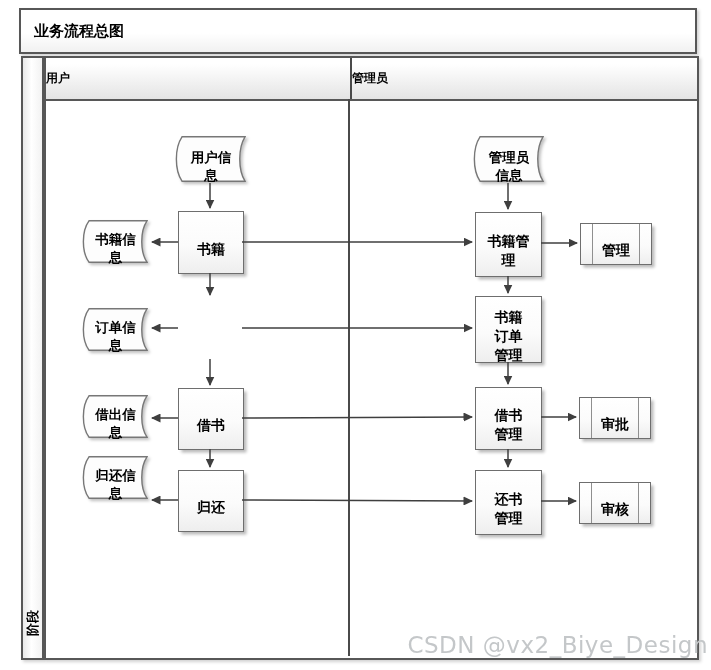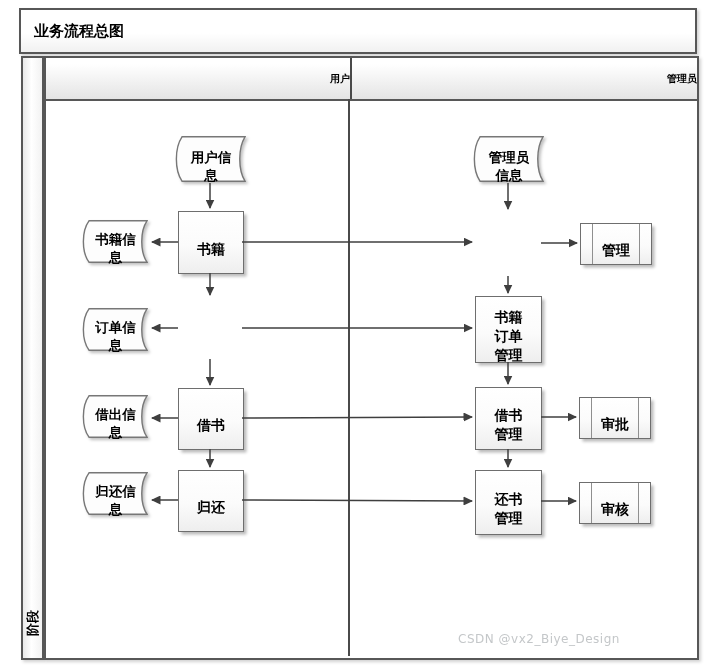--- a/index.html
+++ b/index.html
@@ -26,22 +26,22 @@
   }
   .main-frame{
     position:absolute;left:44px;top:56px;width:651px;height:600px;
     border:2px solid #575757;background:#ffffff;box-shadow:2px 2px 3px rgba(0,0,0,0.18);
   }
   .lane-headers{
     position:absolute;left:0;top:0;right:0;height:41px;display:flex;
     border-bottom:2px solid #575757;
     background:linear-gradient(180deg,#ffffff 15%,#e4e4e4 100%);
   }
-  .lane-header{display:flex;align-items:center;justify-content:flex-end;
-    font-size:10px;font-weight:bold;}
+  .lane-header{display:flex;align-items:center;justify-content:flex-start;
+    font-size:12px;font-weight:bold;}
   .lane-header.user{width:304px;border-right:2px solid #4a4a4a;}
   .lane-header.admin{flex:1;}
   .lane-divider{
     position:absolute;left:348px;top:99px;width:2px;height:557px;background:#4a4a4a;
   }
   
   .shape{position:absolute;}
   .shape-label{
     position:absolute;inset:0;display:flex;align-items:center;justify-content:center;
     font-size:14px;font-weight:bold;line-height:19px;text-align:center;white-space:pre-line;margin-top:13px;
@@ -58,22 +58,22 @@
     position:absolute;left:0;top:0;width:100%;height:100%;
     filter:drop-shadow(2px 2px 1.5px rgba(0,0,0,0.25));
   }
   .curve-shape svg path{fill:#fdfdfd;stroke:#777777;stroke-width:1.4;}
   .curve-shape .shape-label{font-size:13.5px;line-height:18px;padding-left:3px;}
   
   .connectors{position:absolute;left:0;top:0;width:711px;height:670px;pointer-events:none;}
   .connectors line{stroke:#3f3f3f;stroke-width:1.5;}
   
   .watermark{
-    position:absolute;left:370px;top:632px;width:338px;text-align:center;
-    font-size:12px;color:#c4c7c9;letter-spacing:0.5px;z-index:6;
+    position:absolute;left:370px;top:632px;width:338px;text-align:right;
+    font-size:23px;color:#c4c7c9;letter-spacing:0.5px;z-index:6;
   }
 </style>
 </head>
 <body>
 
 <div class="canvas">
 
   <div class="title-bar">
     <span>业务流程总图</span>
   </div>
@@ -123,38 +123,42 @@
     <div class="shape-label">订单信
 息</div>
   </div>
   <div class="shape curve-shape" style="left:80px;top:395px;width:68px;height:43px">
     <svg viewBox="0 0 68 43" preserveAspectRatio="none">
       <path d="M 9,0.8 L 67,0.8 C 60,11 60,32 67,42.2 L 9,42.2 C 1.5,32 1.5,11 9,0.8 Z"></path>
     </svg>
     <div class="shape-label">借出信
 息</div>
   </div>
-  <div class="shape curve-shape" style="left:80px;top:472px;width:68px;height:43px">
+  <div class="shape curve-shape" style="left:80px;top:456px;width:68px;height:43px">
     <svg viewBox="0 0 68 43" preserveAspectRatio="none">
       <path d="M 9,0.8 L 67,0.8 C 60,11 60,32 67,42.2 L 9,42.2 C 1.5,32 1.5,11 9,0.8 Z"></path>
     </svg>
     <div class="shape-label">归还信
 息</div>
   </div>
 
   <div class="shape process" style="left:178px;top:211px;width:64px;height:61px">
     <div class="shape-label">书籍</div>
   </div>
   <div class="shape process" style="left:178px;top:388px;width:64px;height:60px">
     <div class="shape-label">借书</div>
   </div>
   <div class="shape process" style="left:178px;top:470px;width:64px;height:60px">
     <div class="shape-label">归还</div>
   </div>
 
+  <div class="shape process" style="left:475px;top:212px;width:65px;height:63px">
+    <div class="shape-label">书籍管
+理</div>
+  </div>
   <div class="shape process" style="left:475px;top:296px;width:65px;height:65px">
     <div class="shape-label">书籍
 订单
 管理</div>
   </div>
   <div class="shape process" style="left:475px;top:387px;width:65px;height:61px">
     <div class="shape-label">借书
 管理</div>
   </div>
   <div class="shape process" style="left:475px;top:470px;width:65px;height:63px">

